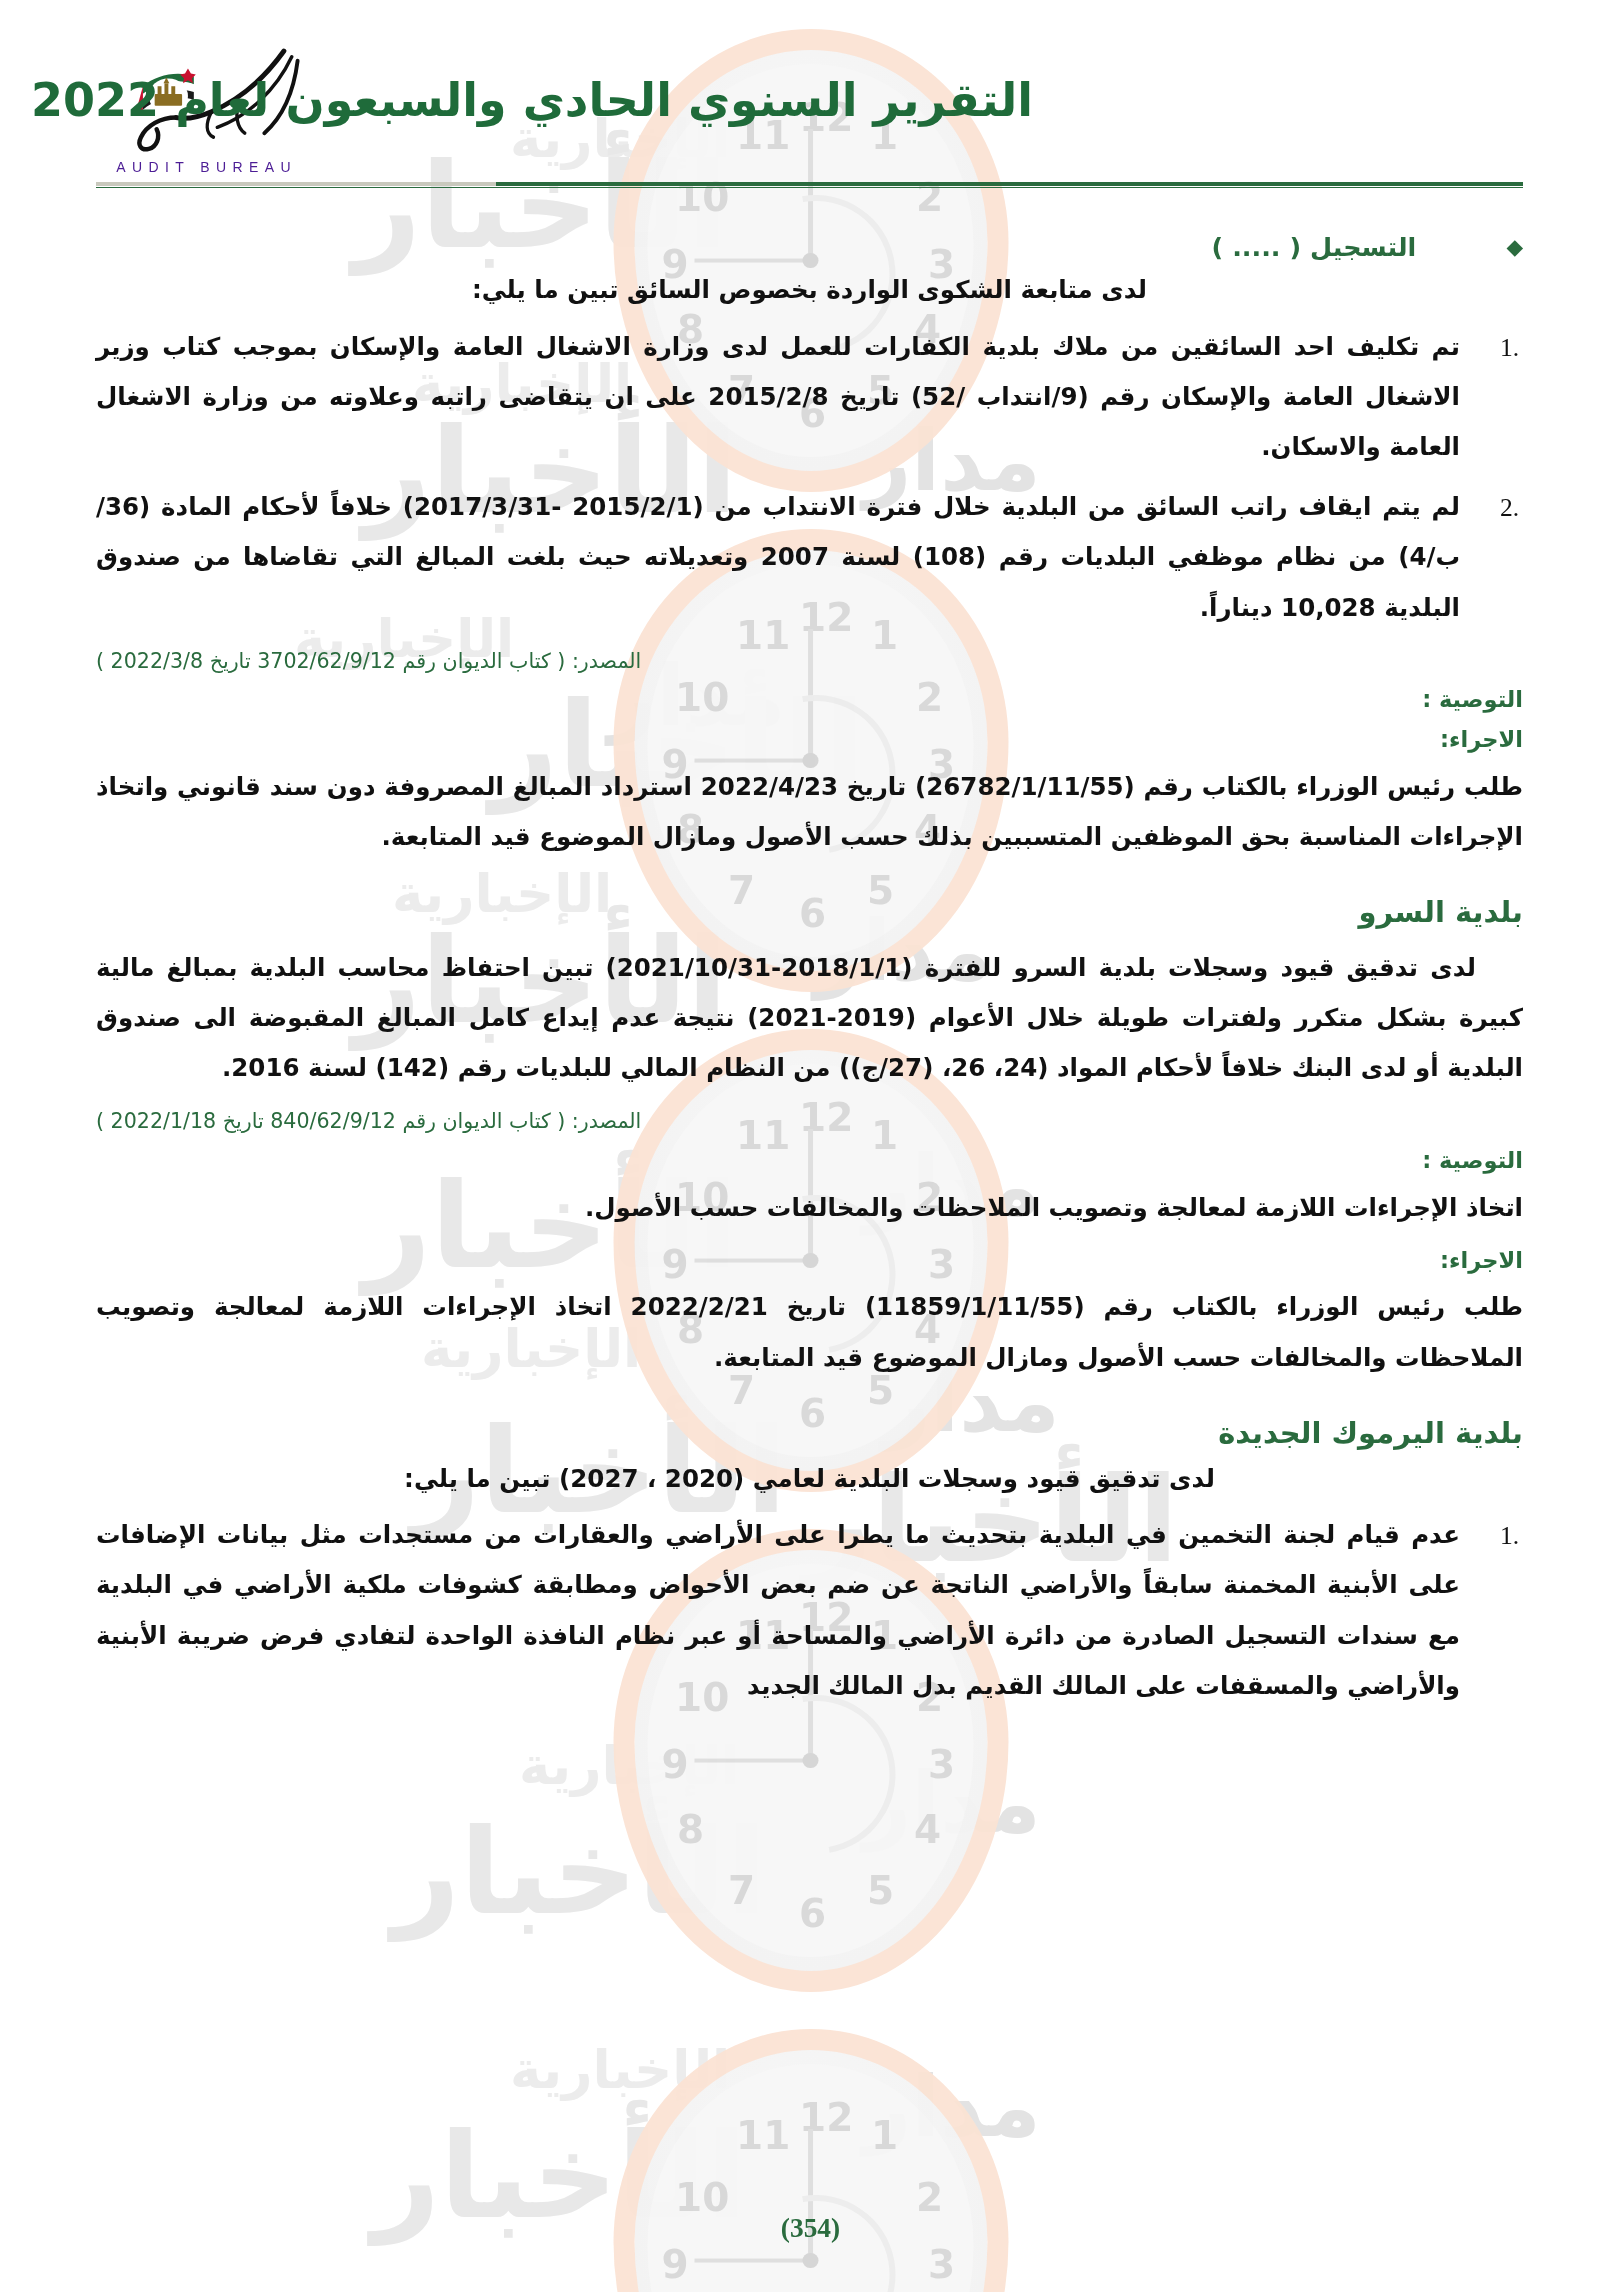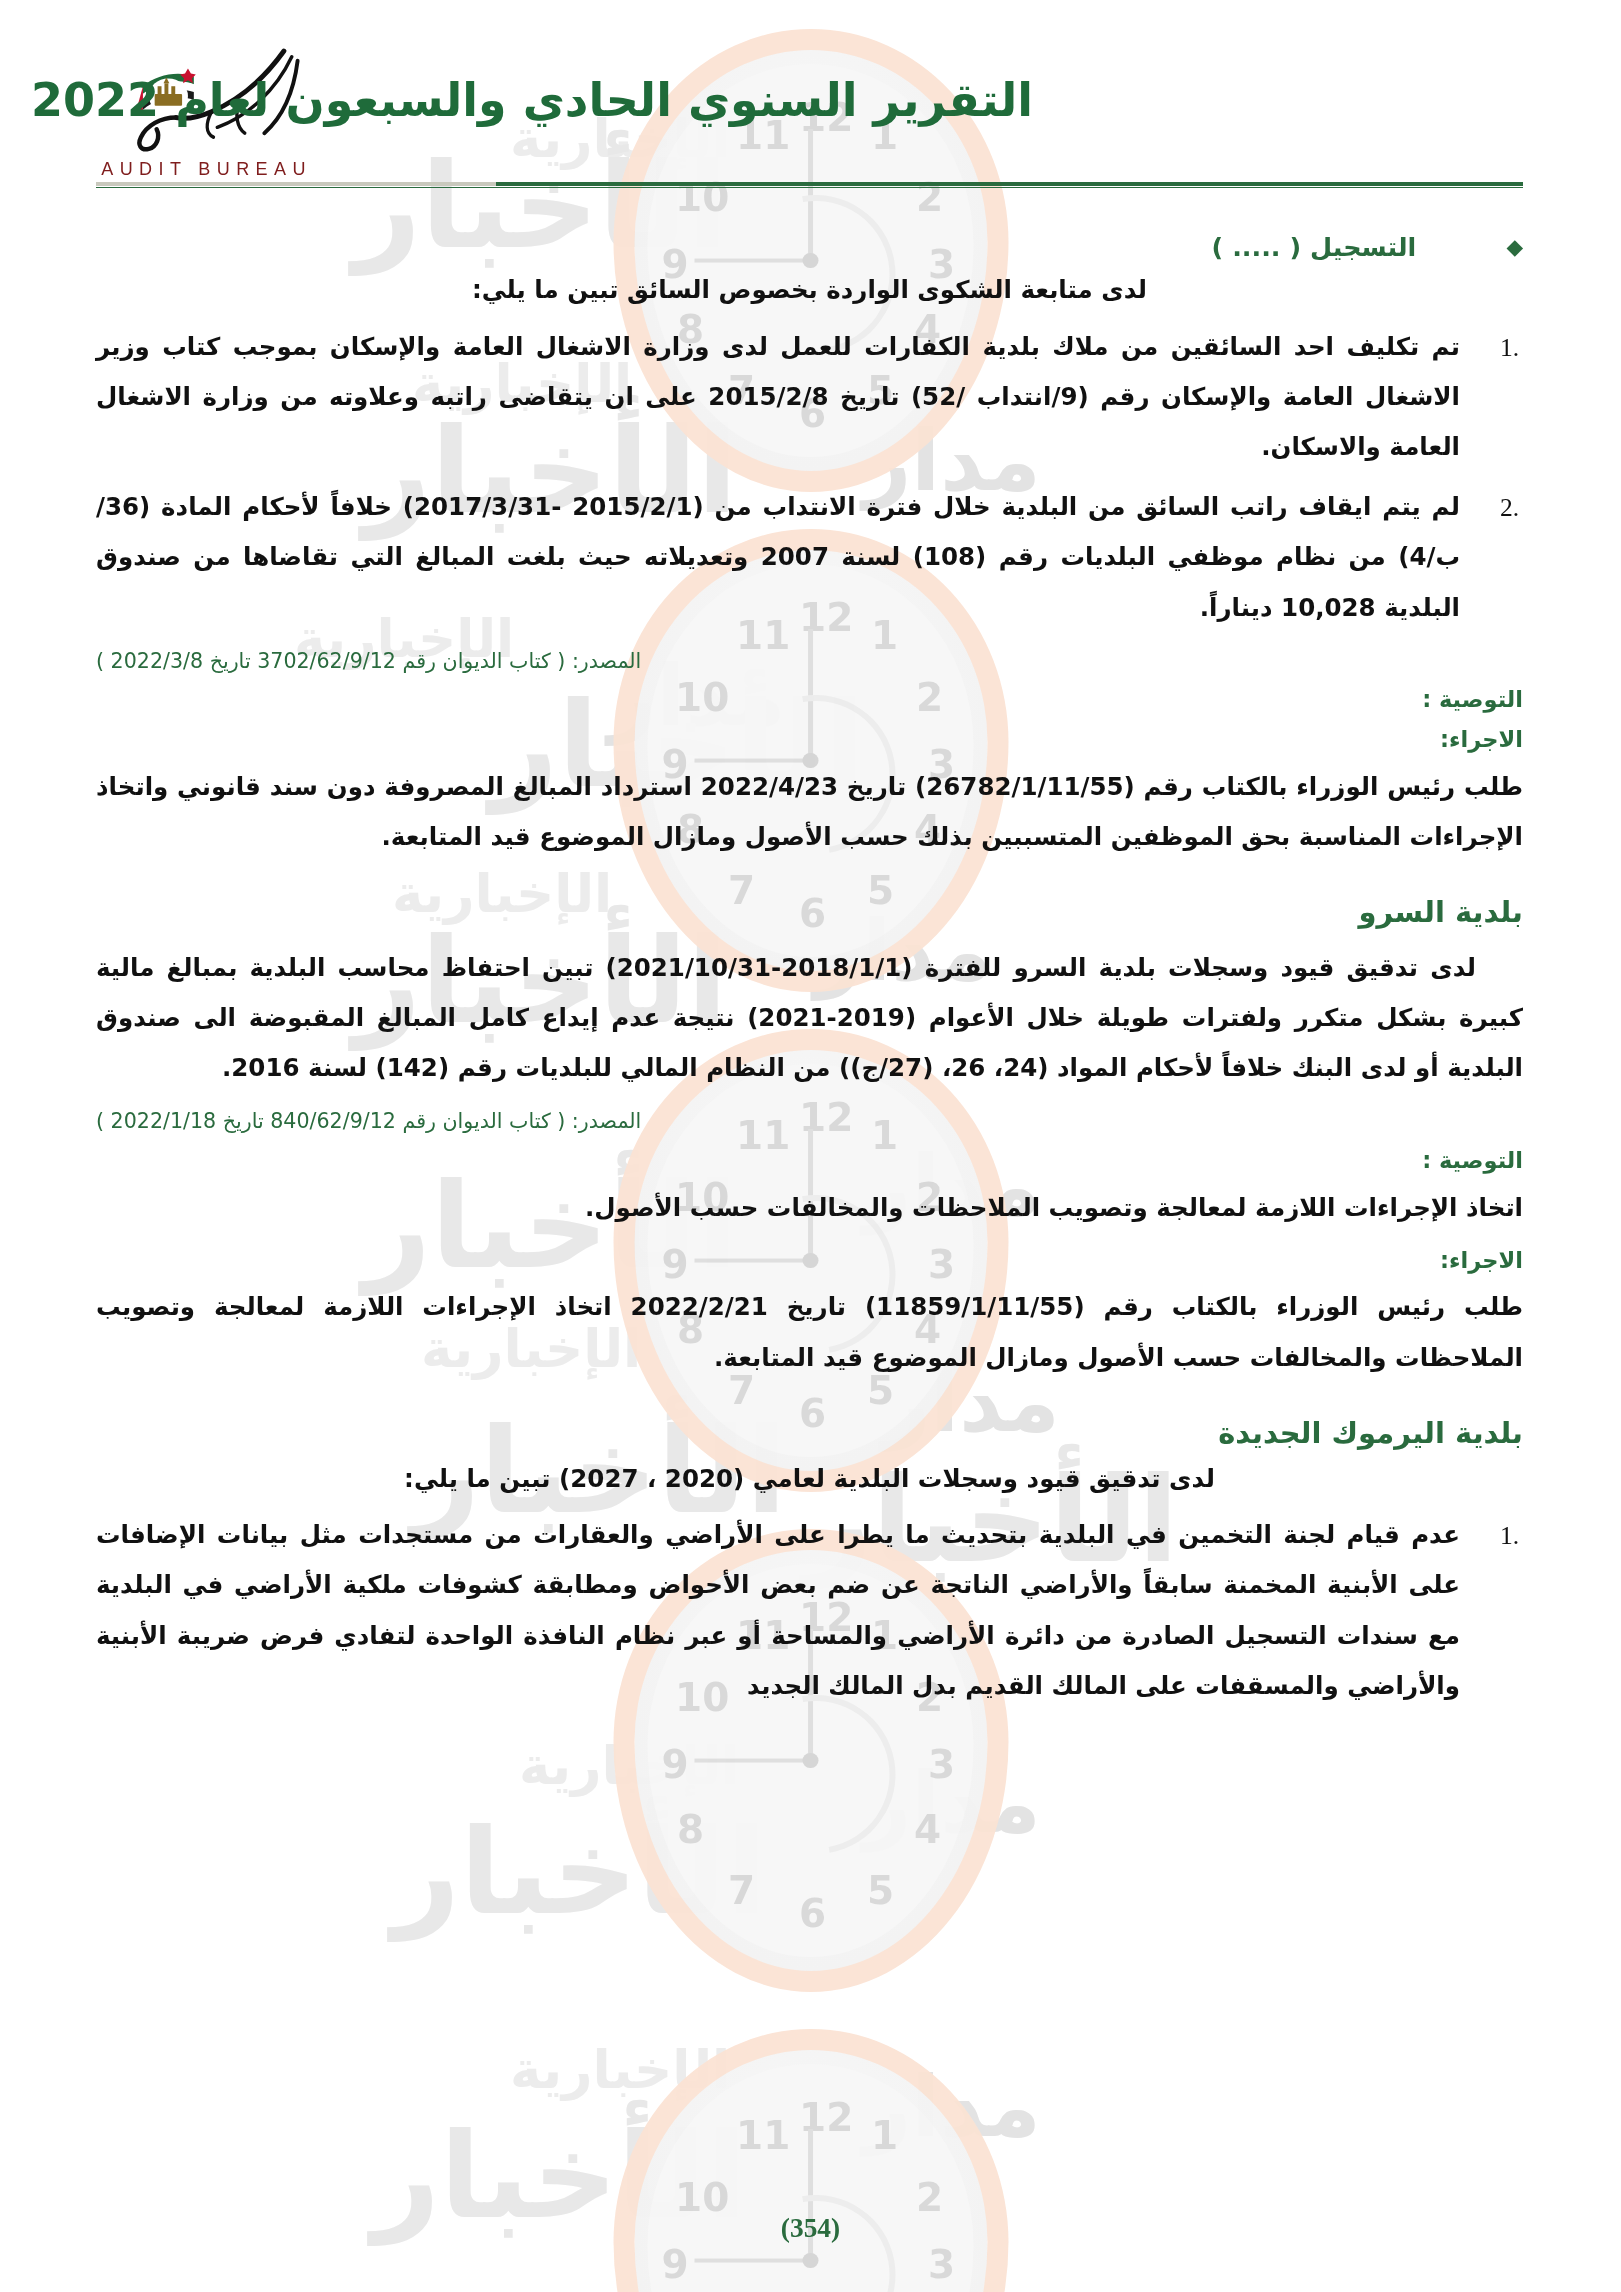--- a/index.html
+++ b/index.html
@@ -117,23 +117,23 @@
     width: 235px;
     text-align: center;
   }
   .logo-mark {
     position: relative;
     width: 235px;
     height: 116px;
   }
   .logo-caption {
     font-family: "Liberation Sans", sans-serif;
-    font-size: 18px;
+    font-size: 14px;
     letter-spacing: 6.4px;
-    color: #7f1d1d;
+    color: #4c1d95;
     font-weight: 400;
     margin-top: 3.9px;
     padding-right: 5.9px;
   }
   .report-title {
     position: absolute;
     top: 73px;
     right: 588px;
     left: 118px;
     text-align: left;

